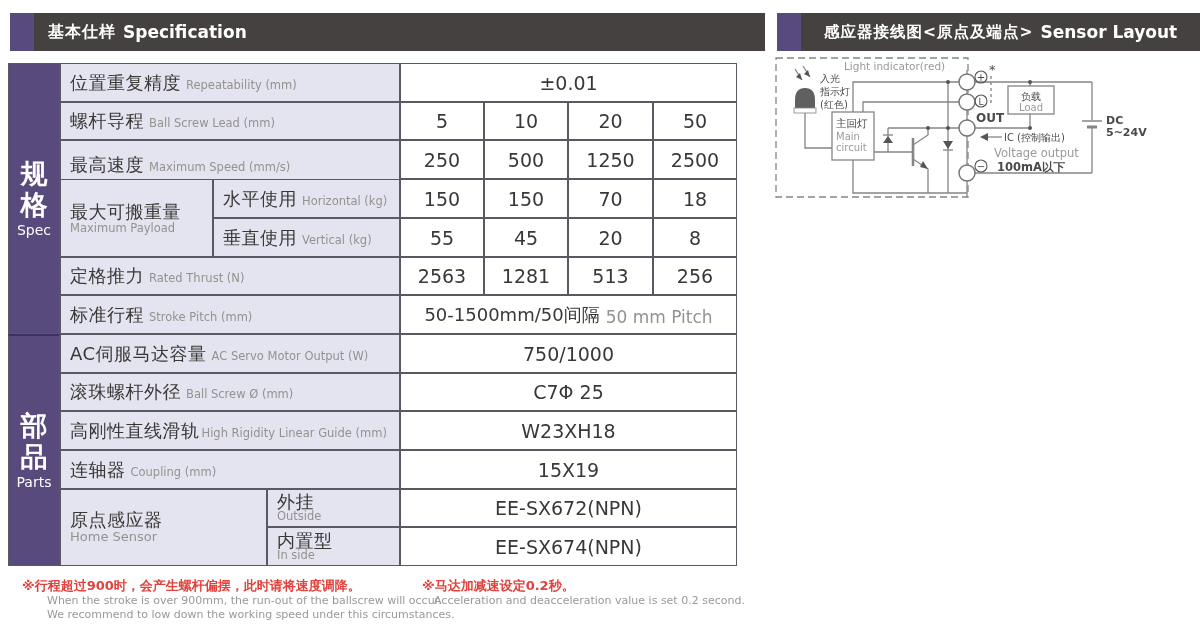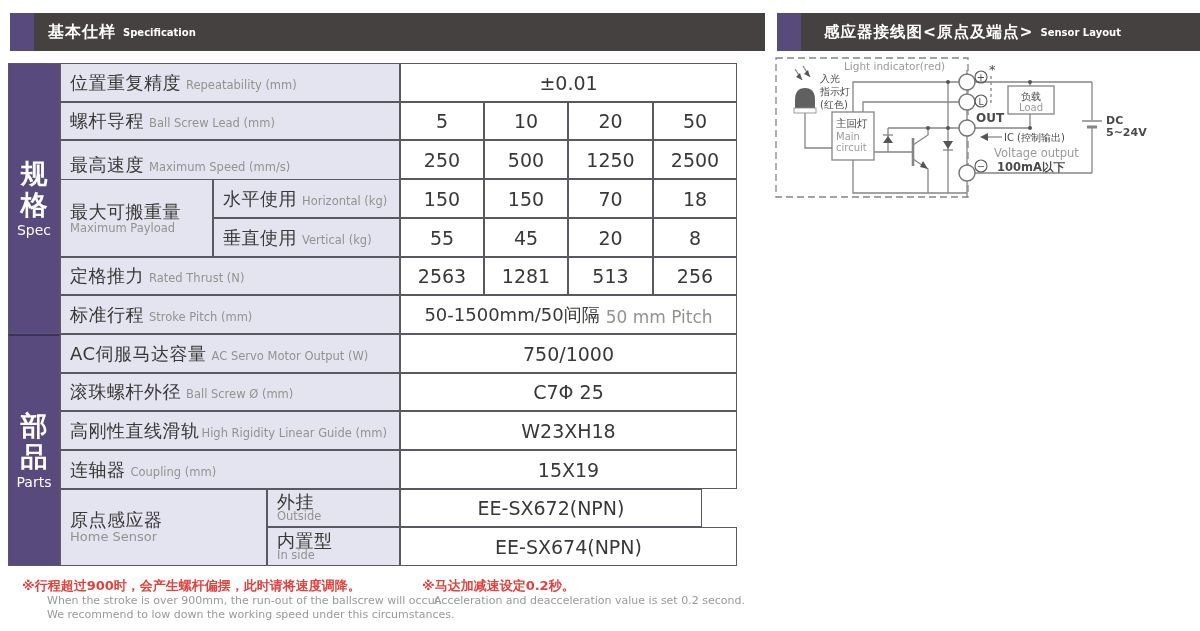--- a/index.html
+++ b/index.html
@@ -4,21 +4,21 @@
 <style>
   html,body{margin:0;padding:0;background:#ffffff;}
   body{font-family:"DejaVu Sans","Liberation Sans",sans-serif;}
   #page{position:relative;width:1200px;height:631px;background:#fff;overflow:hidden;}
 
   
   .hbar{position:absolute;height:38px;display:flex;align-items:stretch;}
   .hbar .sq{width:24px;background:#584a7c;}
   .hbar .bar{background:#454140;color:#fff;display:flex;align-items:center;padding:0 14px;white-space:nowrap;}
   .hbar .cn{font-size:16px;font-weight:bold;letter-spacing:1px;}
-  .hbar .en{font-size:10px;font-weight:600;margin-left:7px;}
+  .hbar .en{font-size:17px;font-weight:600;margin-left:7px;}
 
   
   #spec-table{position:absolute;left:8px;top:63px;width:729px;height:503px;}
   .cell{position:absolute;box-sizing:border-box;border:1px solid #5b5862;display:flex;}
   .lab{background:#e4e4f0;align-items:center;padding-left:9px;}
   .lab.stack{flex-direction:column;align-items:flex-start;justify-content:center;line-height:1.1;}
   .val{background:#ffffff;align-items:center;justify-content:center;font-size:19px;color:#3a3836;}
   .side{background:#584a7c;flex-direction:column;align-items:center;justify-content:center;color:#fff;}
   .side .ch{font-size:27px;font-weight:bold;line-height:1.12;}
   .side .en{font-size:14px;margin-top:2px;}
@@ -158,21 +158,21 @@
     <div class="cell val" style="left:645px;top:194px;width:84px;height:38px;">256</div>
 
     <div class="cell val" style="left:392px;top:232px;width:337px;height:39px;">
       <span style="font-size:18px;">50-1500mm/50间隔</span>
       <span class="sub">50 mm Pitch</span>
     </div>
     <div class="cell val" style="left:392px;top:271px;width:337px;height:39px;">750/1000</div>
     <div class="cell val" style="left:392px;top:310px;width:337px;height:38px;">C7Φ 25</div>
     <div class="cell val" style="left:392px;top:348px;width:337px;height:39px;">W23XH18</div>
     <div class="cell val" style="left:392px;top:387px;width:337px;height:39px;">15X19</div>
-    <div class="cell val" style="left:392px;top:426px;width:302px;height:38px;">EE-SX672(NPN)</div>
+    <div class="cell val" style="left:392px;top:426px;width:337px;height:38px;">EE-SX672(NPN)</div>
     <div class="cell val" style="left:392px;top:464px;width:337px;height:39px;">EE-SX674(NPN)</div>
 
     <div id="col-divider"></div>
   </div>
 
   <div class="note-red" style="left:22px;top:577px;">※行程超过900时，会产生螺杆偏摆，此时请将速度调降。</div>
   <div class="note-gray" style="left:47px;top:594px;">When the stroke is over 900mm, the run-out of the ballscrew will occur.</div>
   <div class="note-gray" style="left:47px;top:608px;">We recommend to low down the working speed under this circumstances.</div>
   <div class="note-red" style="left:422px;top:577px;">※马达加减速设定0.2秒。</div>
   <div class="note-gray" style="left:434px;top:594px;">Acceleration and deacceleration value is set 0.2 second.</div>

